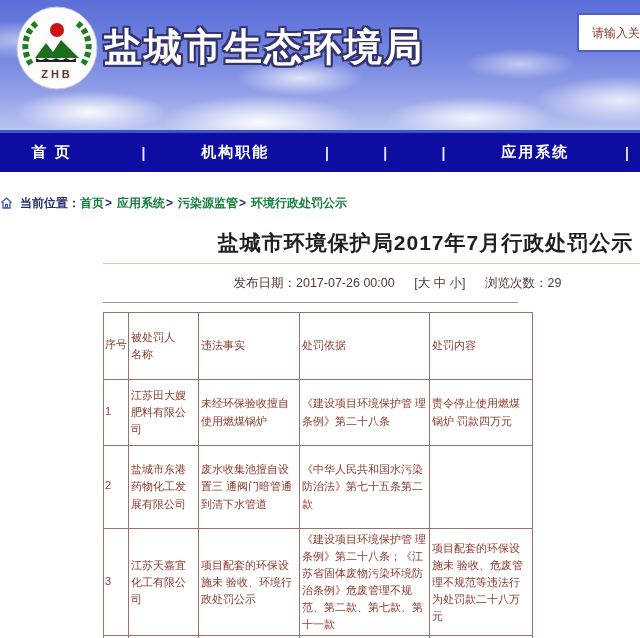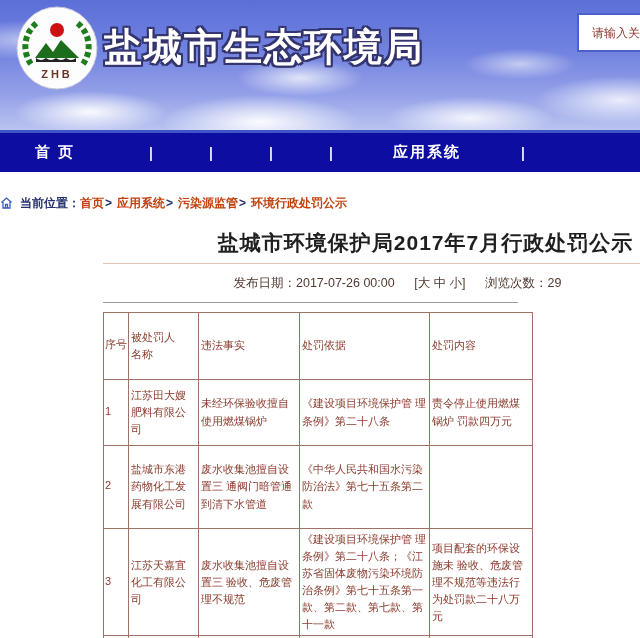--- a/index.html
+++ b/index.html
@@ -31,21 +31,21 @@
   .nav { width:100%; height:42px; background:#0d0da2; border-top:3px solid #3f54c6;
     display:flex; align-items:center; padding-left:5px;gap:32px; }
   .nav-item { width:100px; text-align:center; color:#fff; font-size:15px; font-weight:bold;
     letter-spacing:2px; cursor:pointer; white-space:nowrap; }
   .nav-divider { width:28px; text-align:center; color:#e8e8ff; font-size:14px; font-weight:bold; }
 
   
   .breadcrumb { margin-top:20px; height:22px; display:flex; align-items:center;
     font-size:12px; color:#24306b; font-weight:bold; }
   .home-icon { margin-right:7px; display:inline-flex; }
-  .crumb { color:#c2410c; cursor:pointer; }
+  .crumb { color:#15803d; cursor:pointer; }
   .crumb.current { cursor:default; }
   .crumb-sep { margin:0 5px 0 1px; }
 
   
   .article { margin-left:103px; width:645px; }
   .article-title { margin-top:14px; font-size:21px; line-height:30px; font-weight:bold;
     color:#1f1f1f; text-align:center; letter-spacing:1px; }
   .rule-tan  { margin-top:5px; border-top:1px solid #e2c5b8; width:100%; height:0; }
   .meta { margin-top:11px; height:20px; text-align:center; font-size:12.5px; color:#503a30;
     padding-right:56px; }
@@ -79,20 +79,21 @@
     <path d="M20,52 q5,4 10,0 q5,4 10,0 q5,4 10,0 q5,4 10,0 l0,4 l-40,0 Z" fill="#222222"></path>
     <text x="41" y="72" text-anchor="middle" font-size="11" font-weight="bold" fill="#6b3226" letter-spacing="3">ZHB</text>
   </svg>
   <div class="site-name">盐城市生态环境局</div>
   <input class="search-input" type="text" placeholder="请输入关键" style="">
 </div>
 
 <div class="nav">
   <span class="nav-item">首 页</span>
   <span class="nav-divider">|</span>
+  <span class="nav-item">机构职能</span>
   <span class="nav-divider">|</span>
   <span class="nav-divider">|</span>
   <span class="nav-divider">|</span>
   <span class="nav-item">应用系统</span>
   <span class="nav-divider">|</span>
 </div>
 
 <div class="breadcrumb">
   <span class="home-icon">
     <svg width="13" height="12" viewBox="0 0 13 12">
@@ -148,22 +149,22 @@
       <tr>
         <td>2</td>
         <td>盐城市东港药物化工发展有限公司</td>
         <td>废水收集池擅自设置三 通阀门暗管通到清下水管道</td>
         <td>《中华人民共和国水污染防治法》第七十五条第二款</td>
         <td></td>
       </tr>
       <tr>
         <td>3</td>
         <td>江苏天嘉宜化工有限公司</td>
-        <td>废水收集池擅自设置三 验收、危废管理不规范</td>
-        <td>《建设项目环境保护管 理条例》第二十八条；《江苏省固体废物污染环境防治条例》第七十五条第一款、第二款、第七款、第十一款</td>
+        <td>项目配套的环保设施未 验收、环境行政处罚公示</td>
+        <td>《建设项目环境保护管 理条例》第二十八条；《江苏省固体废物污染环境防治条例》危废管理不规范、第二款、第七款、第十一款</td>
         <td>项目配套的环保设施未 验收、危废管理不规范等违法行为处罚款二十八万元</td>
       </tr>
       <tr>
         <td>4</td>
         <td></td>
         <td></td>
         <td></td>
         <td></td>
       </tr>
     </tbody>

